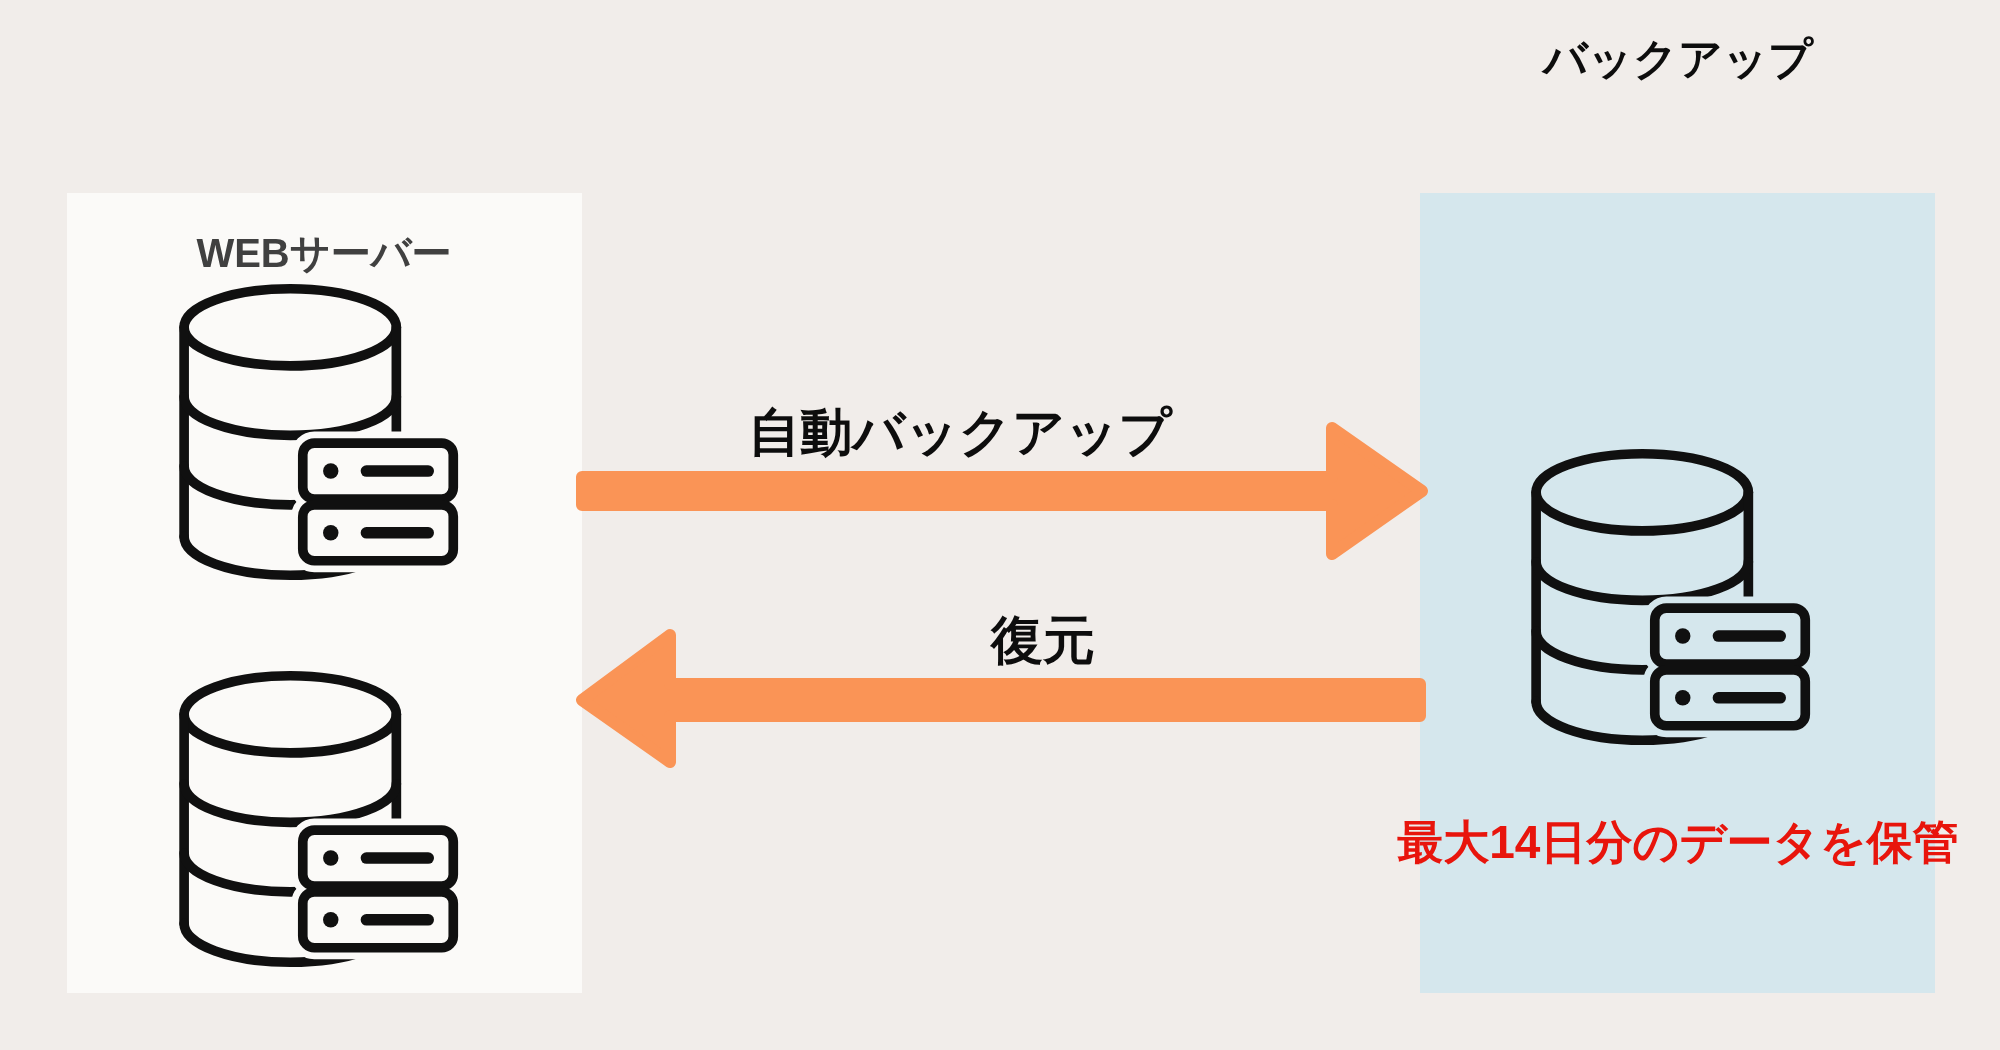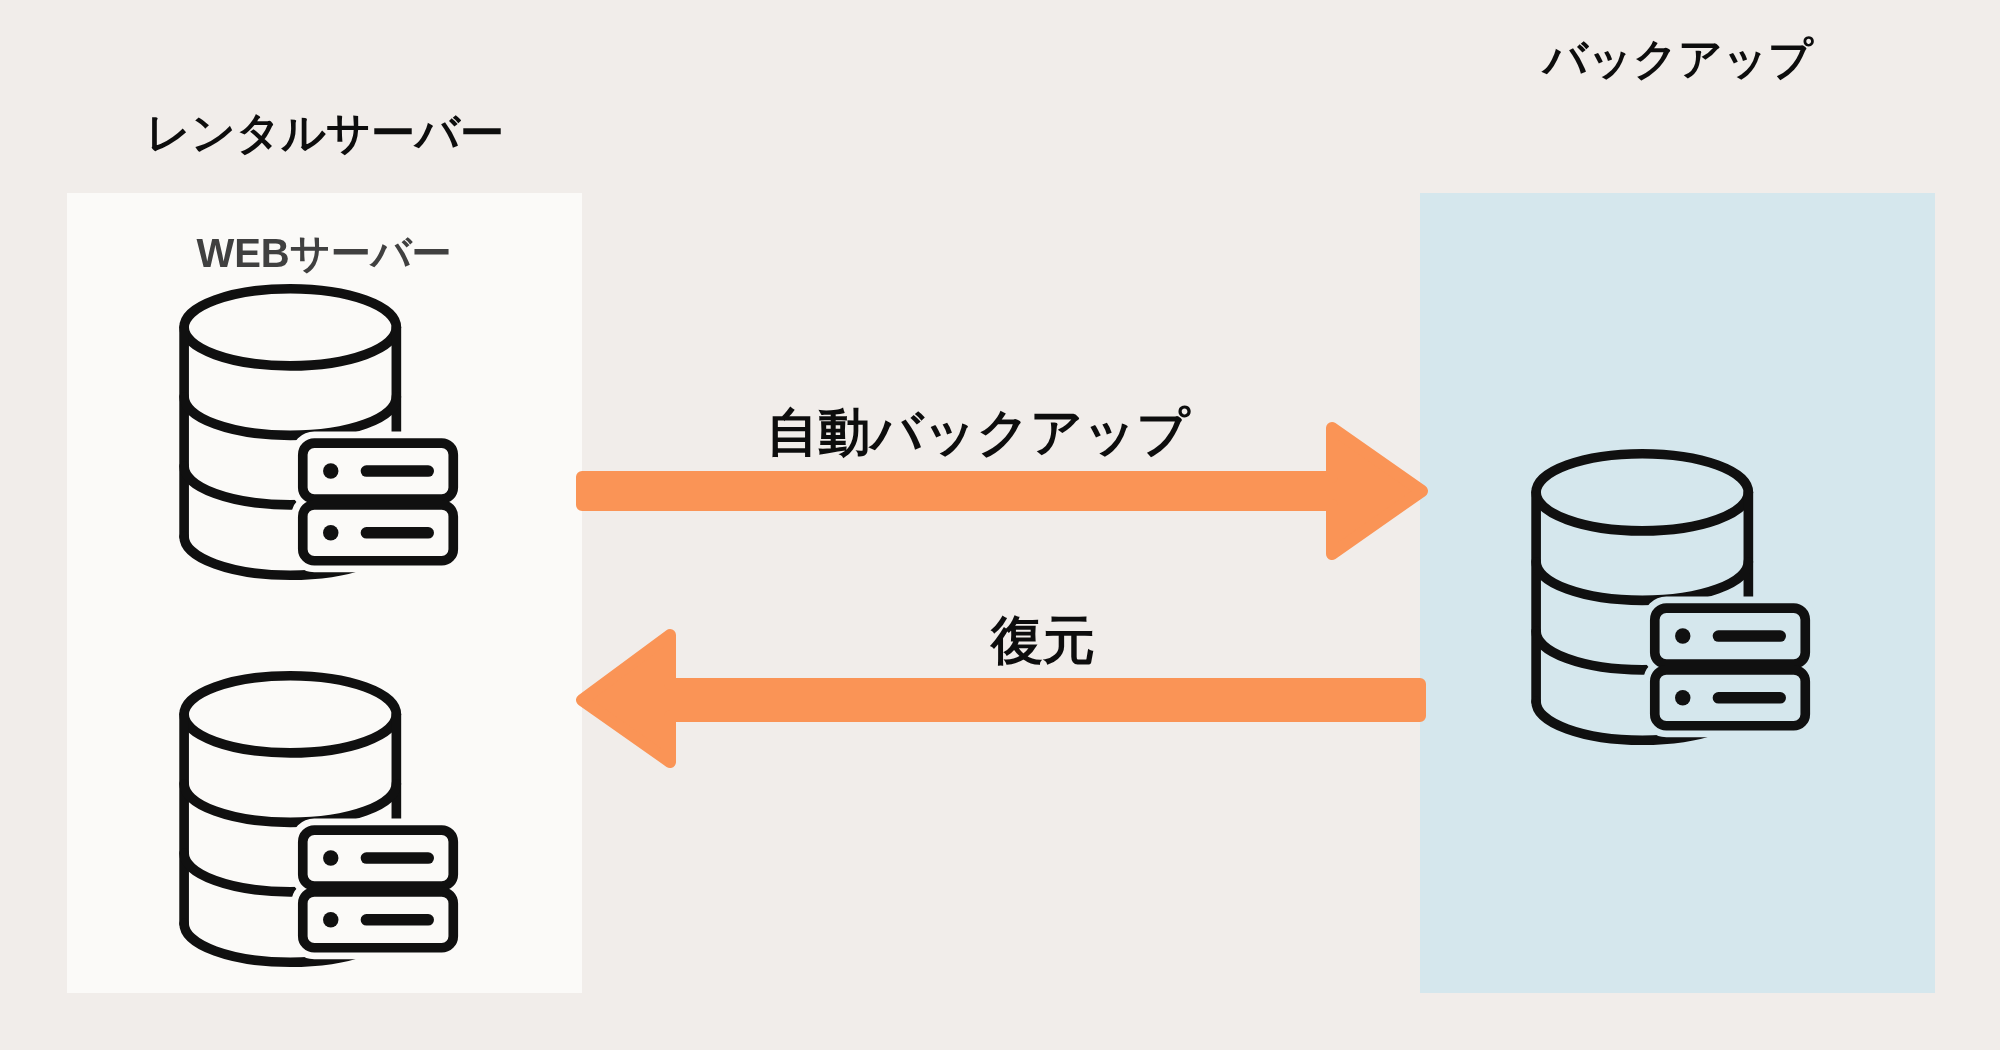--- a/index.html
+++ b/index.html
@@ -59,21 +59,20 @@
           <rect x="128" y="232" width="156" height="58" rx="12" fill="var(--halo,#fff)" stroke="#101010" stroke-width="10"></rect>
           <circle cx="157" cy="197" r="8" fill="#101010"></circle>
           <circle cx="157" cy="261" r="8" fill="#101010"></circle>
           <line x1="194" y1="197" x2="258" y2="197" stroke="#101010" stroke-width="12" stroke-linecap="round"></line>
           <line x1="194" y1="261" x2="258" y2="261" stroke="#101010" stroke-width="12" stroke-linecap="round"></line>
         </g>
       </symbol>
     </defs>
   </svg>
 
-  <div class="ttl" style="left:325px;top:92px;">レンタルサーバー</div>
 
   <div class="panel panel-left"></div>
 
   <div class="srv-label" style="left:324px;top:226px;">WEBサーバー</div>
 
   <div class="icon" style="left:179px;top:281px;--halo:#FBFAF8;">
     <svg width="290" height="301">
         <use href="#db-server-icon"></use>
       </svg>
   </div>
@@ -90,22 +89,23 @@
   </div>
 
   <div class="panel panel-right"></div>
 
   <div class="icon" style="left:1531px;top:446px;--halo:#D5E7ED;">
     <svg width="290" height="301">
         <use href="#db-server-icon"></use>
       </svg>
   </div>
 
+  <div class="note" style="left:1678px;top:812px;">最大14日分のデータを保管</div>
 
-  <div class="flow-label" style="left:960px;top:398px;margin-left:18px;">自動バックアップ</div>
+  <div class="flow-label" style="left:960px;top:398px;">自動バックアップ</div>
 
   <svg style="position:absolute;left:582px;top:420px;" width="840" height="142" viewBox="0 0 840 142">
     <path d="M0,57 H750 V8 L840,71 L750,134 V85 H0 Z" fill="#FA9456" stroke="#FA9456" stroke-width="12" stroke-linejoin="round"></path>
   </svg>
 
   <div class="flow-label" style="left:1043px;top:606px;">復元</div>
 
   <svg style="position:absolute;left:582px;top:628px;" width="838" height="144" viewBox="0 0 838 144">
     <path d="M838,56 H88 V7 L0,72 L88,134 V88 H838 Z" fill="#FA9456" stroke="#FA9456" stroke-width="12" stroke-linejoin="round"></path>
   </svg>

